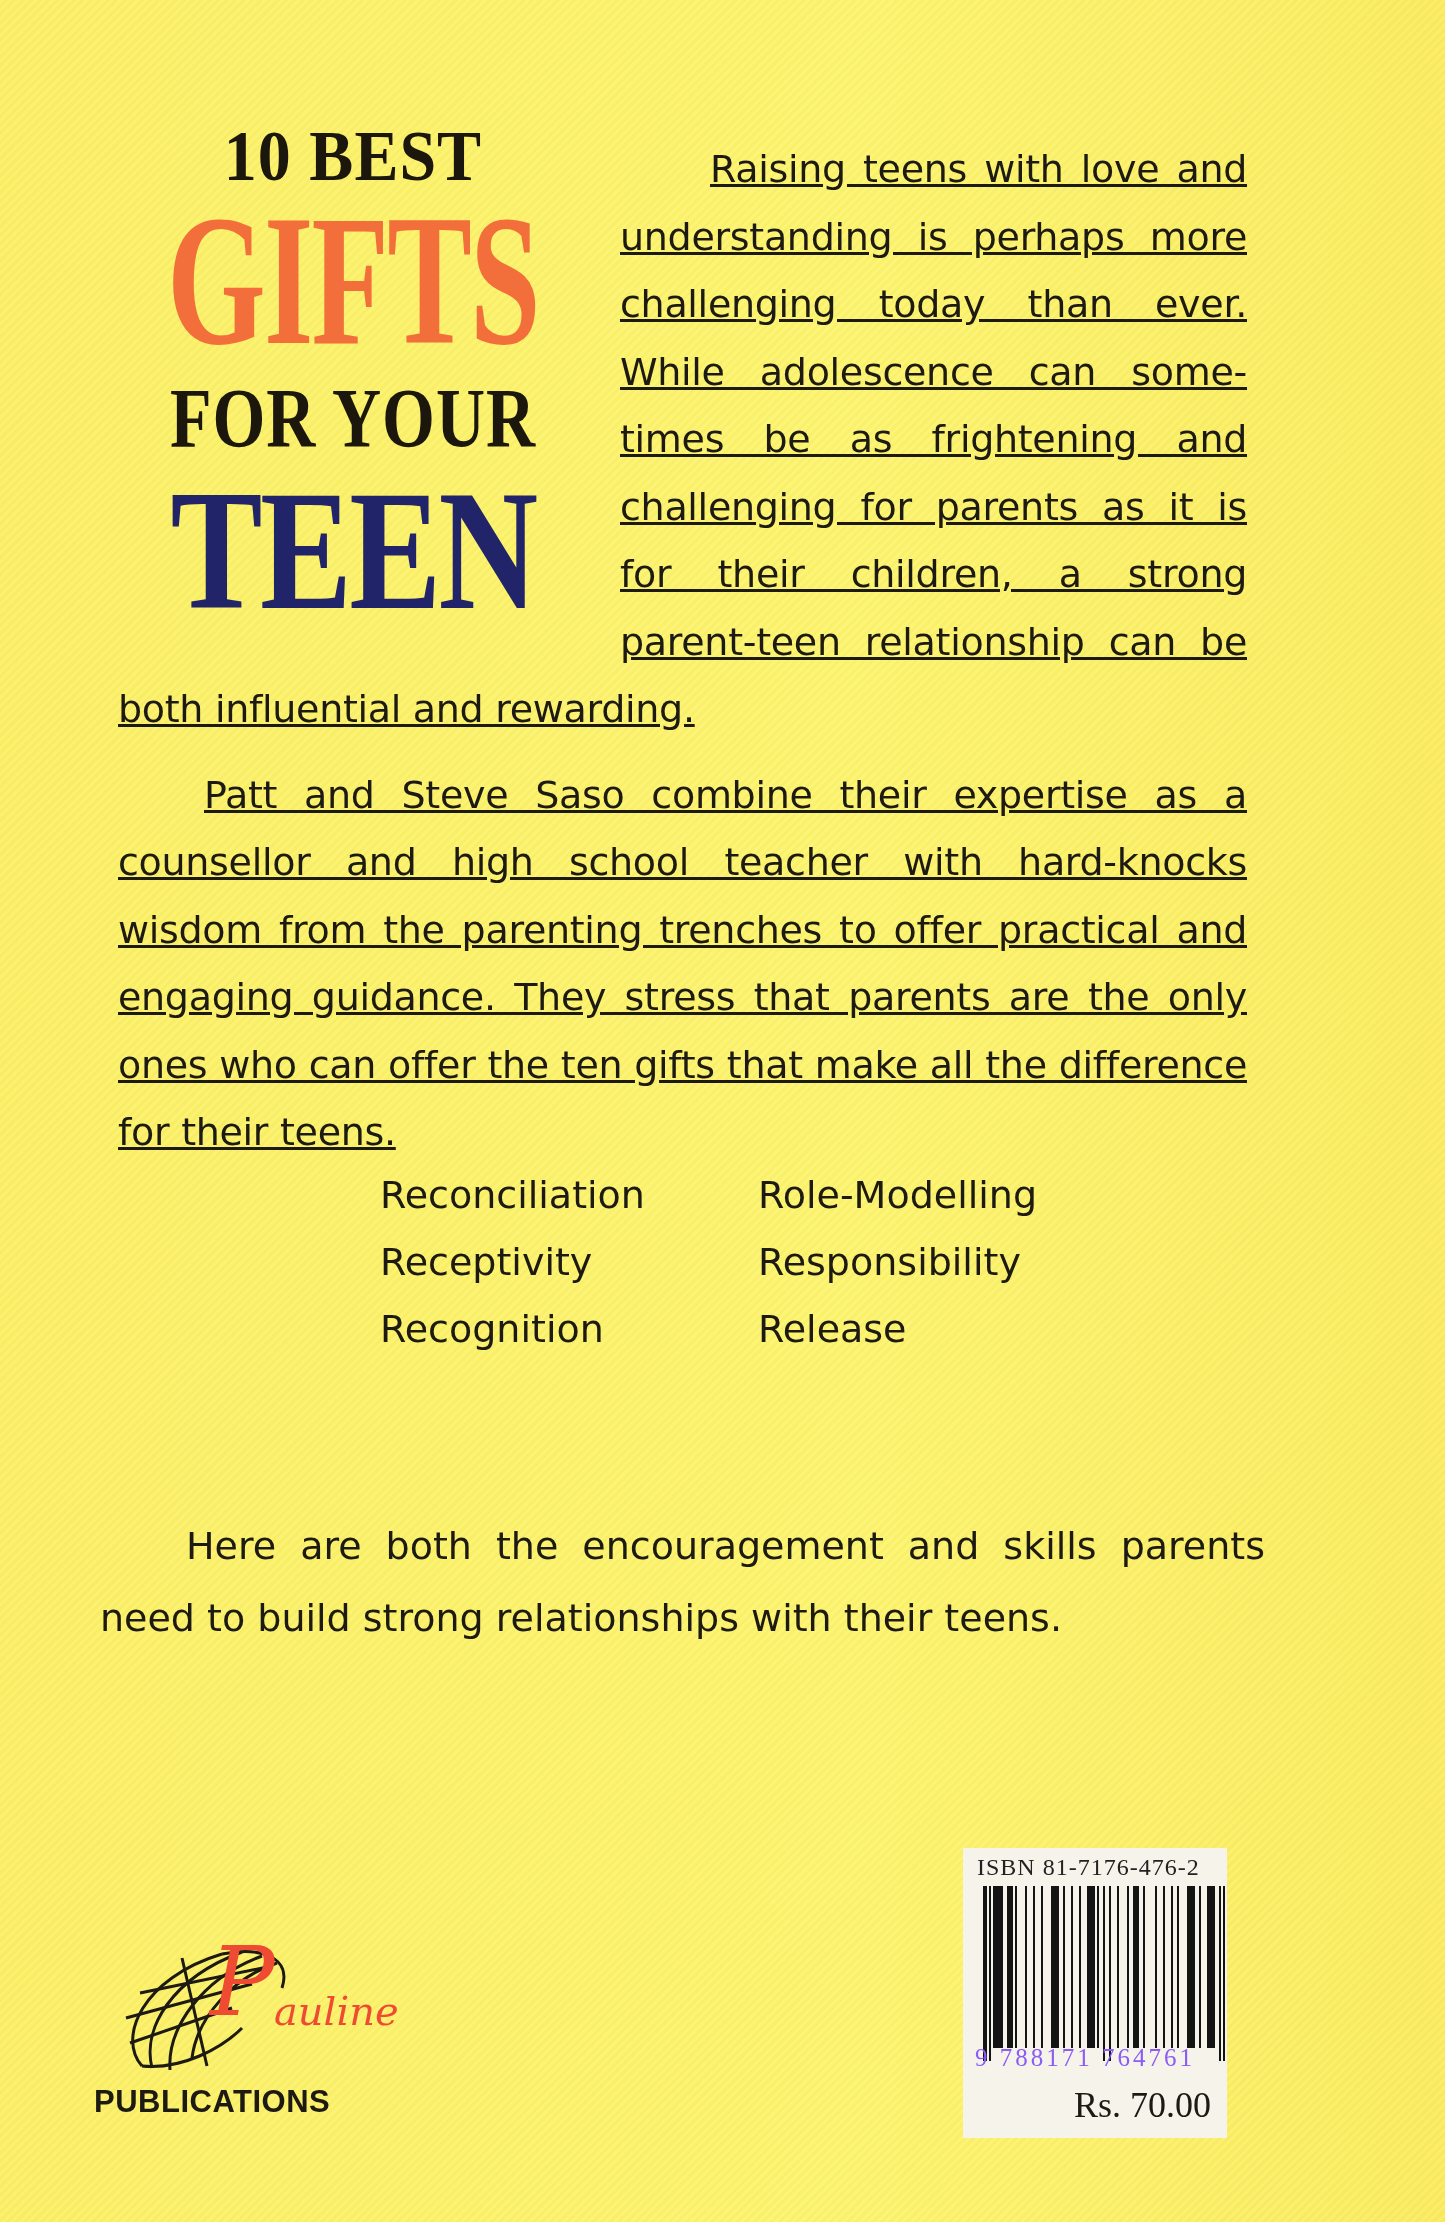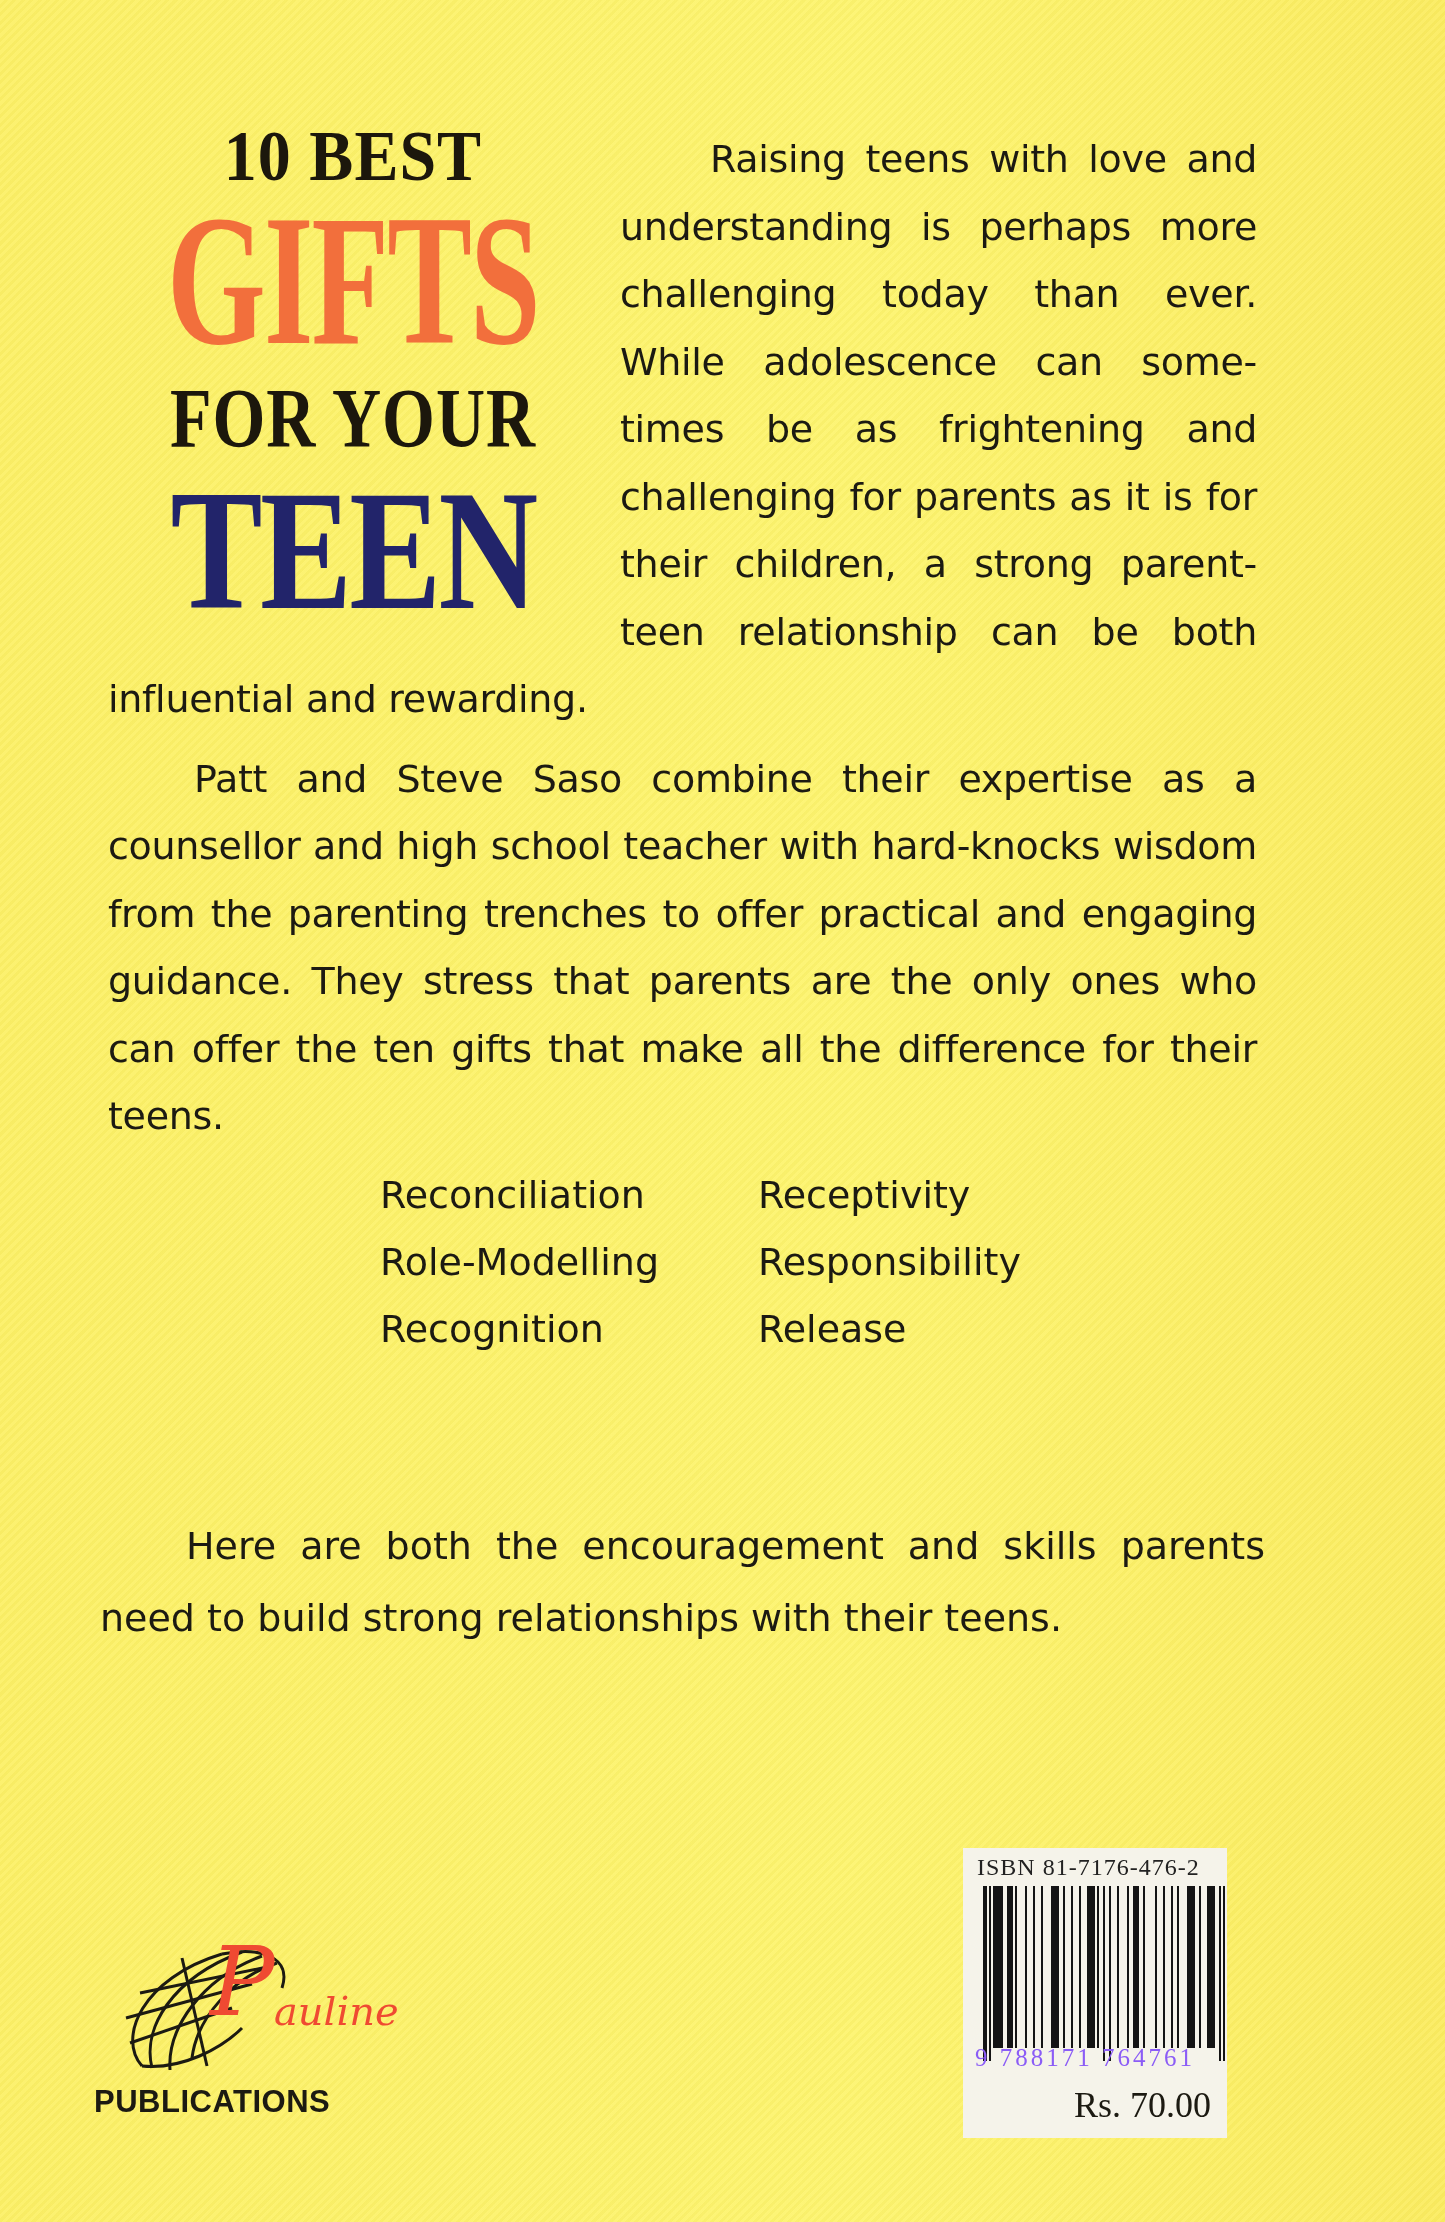--- a/index.html
+++ b/index.html
@@ -25,21 +25,21 @@
   .t-line3 { font-size: 68px; line-height: 76px; color: #1c170c; transform: scaleY(1.25); margin-top: 30px; letter-spacing: 1px; }
   .t-line4 { font-size: 150px; line-height: 150px; color: #22246a; transform: scale(0.92, 1.15); margin-top: 18px; letter-spacing: -3px; }
 
   
   .body-text {
     position: absolute; left: 100px; top: 118px; width: 1165px;
     font-family: "DejaVu Sans", sans-serif; font-size: 38px; line-height: 67.5px;
     text-align: justify; color: #1c1a12; letter-spacing: -0.3px;
   }
   .intro-float { float: left; width: 520px; height: 535px; }
-  .para { margin: 8px; }
+  .para { margin: 18px; text-decoration: underline; }
   .indent { display: inline-block; width: 86px; }
   .para-intro .indent { width: 90px; }
   .para-2 { margin-top: 12px; }
   .gifts {
     position: absolute; left: 380px; top: 1162px; width: 800px;
     display: grid; grid-template-columns: 378px 420px; row-gap: 0;
     font-size: 38px; line-height: 67px; color: #1c1a12;
   }
   .closing {
     position: absolute; left: 100px; top: 1510px; width: 1165px;
@@ -94,22 +94,22 @@
   </div>
 
   <div class="body-text">
     <div class="intro-float"></div>
     <p class="para para-intro"><span class="indent"></span><span>Raising teens with love and understanding is perhaps more challenging today than ever. While adolescence can some-times be as frightening and challenging for parents as it is for their children, a strong parent-teen relationship can be both influential and rewarding.</span></p>
     <p class="para para-2"><span class="indent"></span><span>Patt and Steve Saso combine their expertise as a counsellor and high school teacher with hard-knocks wisdom from the parenting trenches to offer practical and engaging guidance. They stress that parents are the only ones who can offer the ten gifts that make all the difference for their teens.</span></p>
   </div>
 
   <div class="gifts" id="gifts">
       <div>Reconciliation</div>
+      <div>Role-Modelling</div>
       <div>Receptivity</div>
-      <div>Role-Modelling</div>
       <div>Responsibility</div>
       <div>Recognition</div>
       <div>Release</div>
     </div>
 
   <p class="closing"><span class="indent" style="display:inline-block;width:86px"></span><span>Here are both the encouragement and skills parents need to build strong relationships with their teens.</span></p>
 
   <div class="logo">
     <svg width="190" height="130" viewBox="0 0 190 130">
       <g fill="none" stroke="#1c1a12" stroke-width="3">

